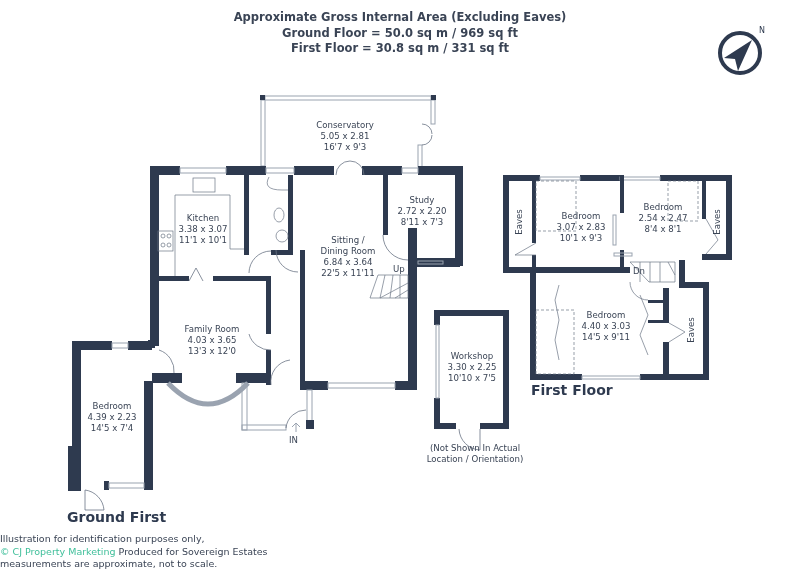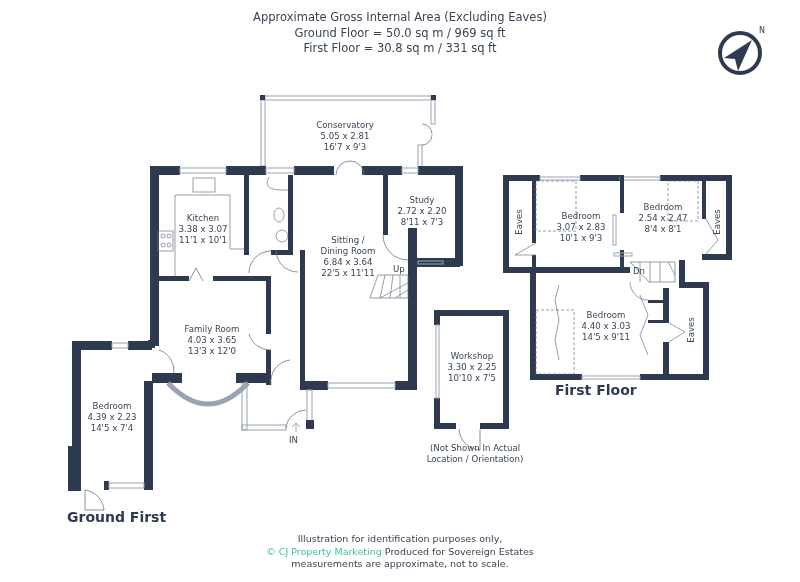--- a/index.html
+++ b/index.html
@@ -1,19 +1,19 @@
 <!DOCTYPE html>
 <html><head>
 <meta charset="utf-8">
 <style>
   html, body { margin:0; padding:0; background:#ffffff; }
   body { width:800px; height:582px; position:relative; overflow:hidden; font-family:"DejaVu Sans", sans-serif; color:#3a4455; }
-  .header { position:absolute; left:0; top:10px; width:800px; text-align:center; font-size:11.5px; line-height:15.5px; color:#3a4455; }
+  .header { position:absolute; left:0; top:10px; width:800px; text-align:center; font-size:11.5px; line-height:15.5px; color:#3a4455;font-weight:bold; }
   .header div { white-space:nowrap; }
-  .footer { position:absolute; left:0; top:533px; width:800px; text-align:center; font-size:9.5px; line-height:12.5px; color:#3a4455; }
+  .footer { position:absolute; left:0; top:533px; width:800px; text-align:left; font-size:9.5px; line-height:12.5px; color:#3a4455; }
   .footer .brand { color:#3fbf9a; }
   .floor-label { position:absolute; font-weight:bold; font-size:14px; color:#2e3a4f; }
   svg { position:absolute; left:0; top:0; }
   .room-text { font-size:8.6px; fill:#3a4455; text-anchor:middle; }
   .small-text { font-size:8.6px; fill:#3a4455; }
 </style>
 </head>
 <body>
 
 <div class="header">
@@ -230,21 +230,21 @@
     <text class="room-text" x="606" y="340">14'5 x 9'11</text>
 
     <text class="small-text" x="633" y="274">Dn</text>
     <text class="room-text" transform="translate(522 222) rotate(-90)">Eaves</text>
     <text class="room-text" transform="translate(720 222) rotate(-90)">Eaves</text>
     <text class="room-text" transform="translate(694 330) rotate(-90)">Eaves</text>
   </g>
 </svg>
 
 <div class="floor-label" style="left:67px; top:509px;">Ground First</div>
-<div class="floor-label" style="left:555px; top:382px;">First Floor</div>
+<div class="floor-label" style="left:531px; top:382px;">First Floor</div>
 
 <div class="footer">
   <div>Illustration for identification purposes only,</div>
   <div>
     <span class="brand">© CJ Property Marketing</span>
     <span>Produced for Sovereign Estates</span>
   </div>
   <div>measurements are approximate, not to scale.</div>
 </div>
 

